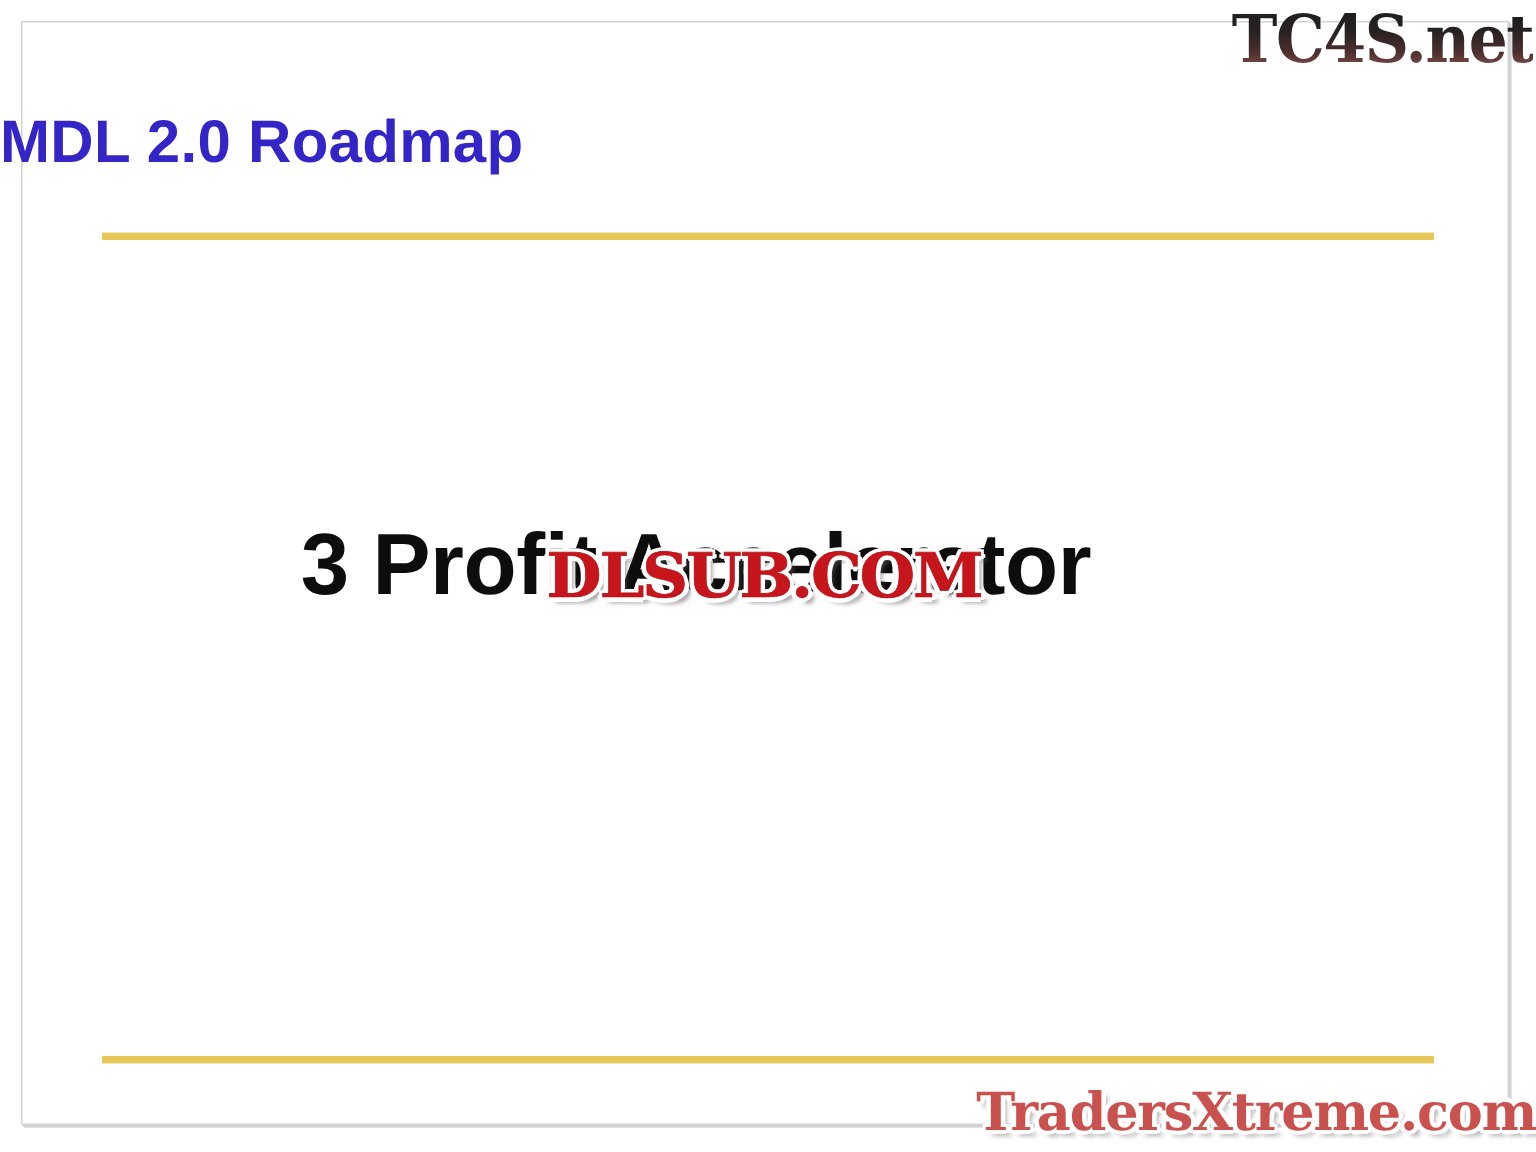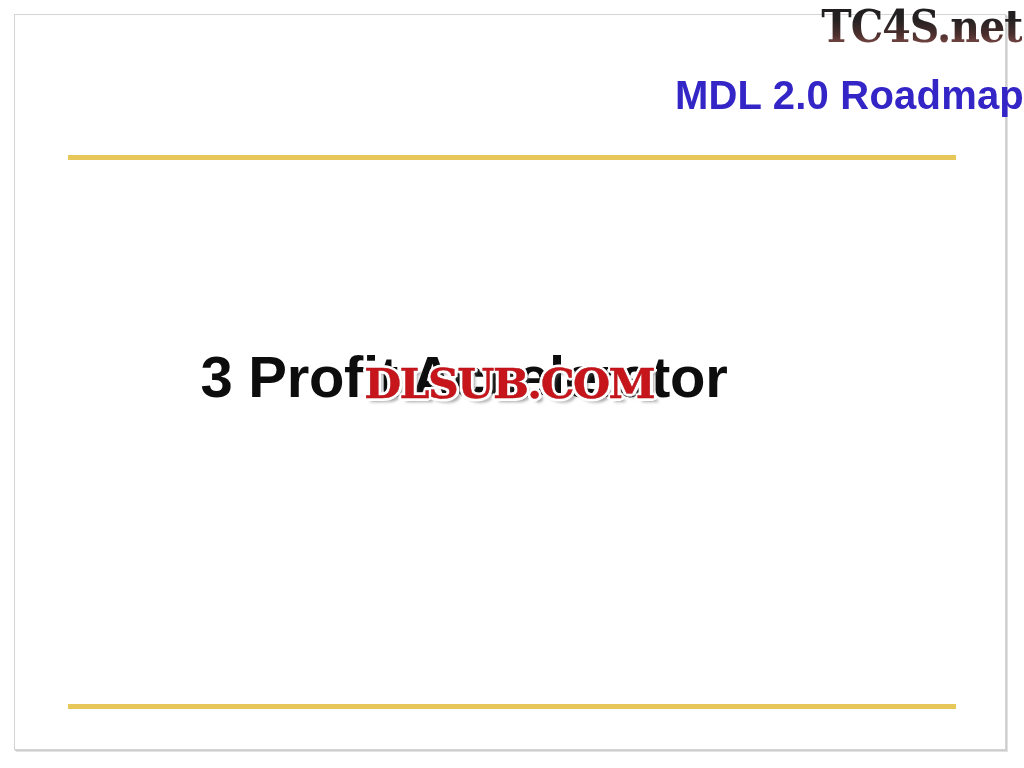--- a/index.html
+++ b/index.html
@@ -37,21 +37,21 @@
     box-shadow: 1px 1px 0 0 #cdcdcd, 2px 2px 0 0 #e2e2e2;
     box-sizing: border-box;
   }
 
   
   .slide-title {
     position: absolute;
     left: 0;
     top: 72px;
     width: 1024px;
-    text-align: right;
+    text-align: left;
     font-size: 40px;
     font-weight: bold;
     color: #3425c6;
     letter-spacing: 0.2px;
     line-height: 1.15;
     white-space: nowrap;
   }
 
   
   .rule {
@@ -166,14 +166,15 @@
   <div class="body-block">
     <div class="body-line">3 Profit Accelerator</div>
   </div>
 
   <div class="rule rule-bottom"></div>
 
   <div class="wm wm-tc4s">TC4S.net</div>
 
   <div class="wm wm-dlsub">DLSUB.COM</div>
 
+  <div class="wm wm-traders">TradersXtreme.com</div>
 
 </div>
 
 </body></html>

